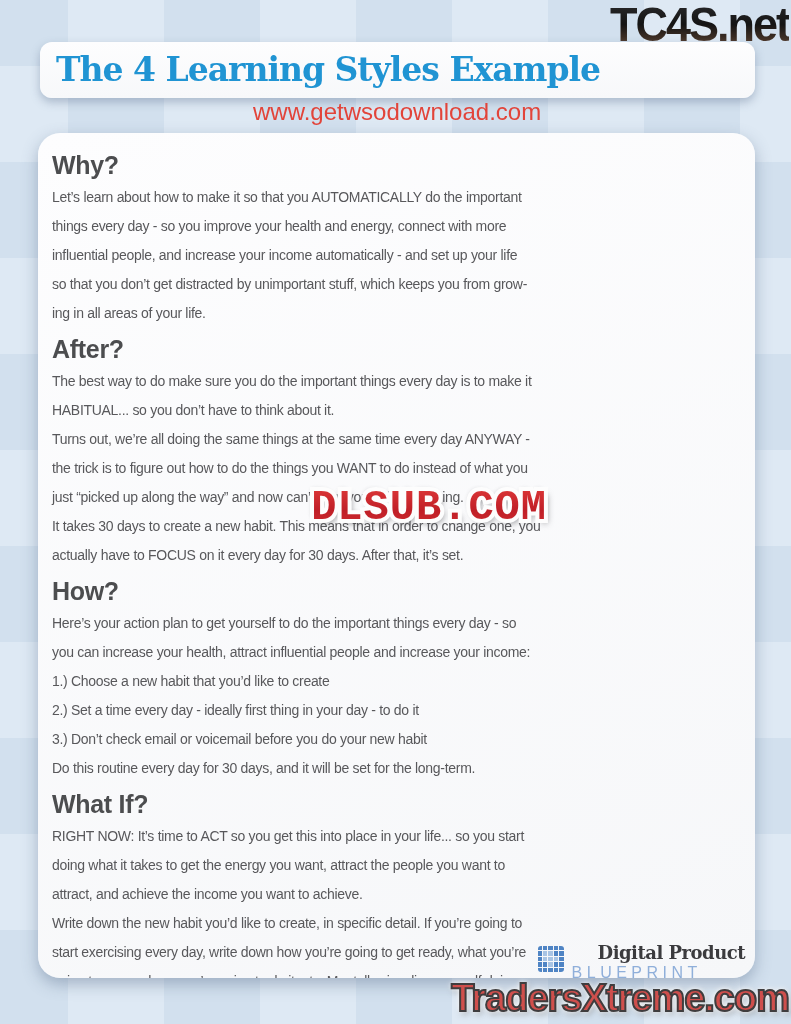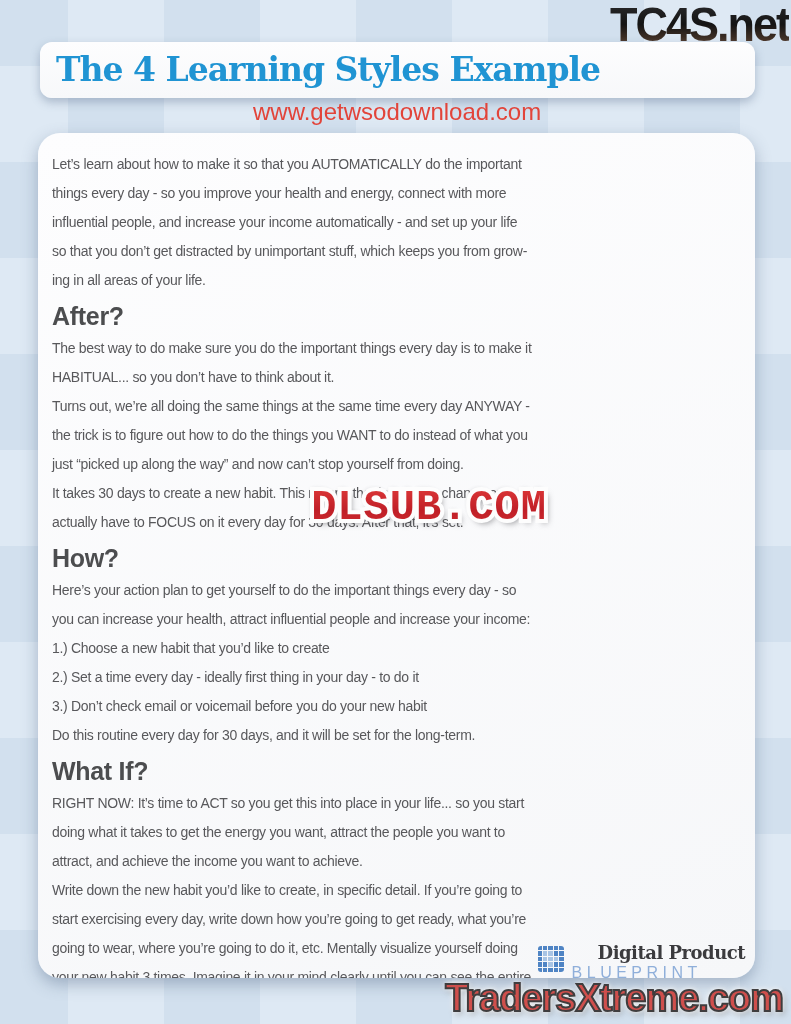--- a/index.html
+++ b/index.html
@@ -96,21 +96,21 @@
     font-family:"DejaVu Serif", serif; font-weight:bold;
     font-size:18px; color:#3b3b3e; letter-spacing:-0.5px;margin-left:28px;
   }
   .dpb-sub {
     font-size:16px; color:#8fafda; letter-spacing:4.5px; margin-top:3px;
     padding-left:2px;
   }
 
   
   .tradersx {
-    position:absolute; right:8px; top:977px; z-index:7;
+    position:absolute; right:2px; top:977px; z-index:7;
     font-weight:bold; font-size:38px; letter-spacing:-1px;
     color:#cf4f4c;
     -webkit-text-stroke:2px #3f3d3e;
     text-shadow:0 0 5px #fff, 0 0 7px #fff, 2px 3px 6px rgba(60,60,60,.5);
     white-space:nowrap;
   }
 </style>
 </head>
 <body>
 
@@ -118,20 +118,21 @@
 
 <div class="header-bar">
   <div class="page-title">The 4 Learning Styles Example</div>
 </div>
 <div class="wm-getwsod">www.getwsodownload.com</div>
 
 <div class="card">
   <div class="card-content">
 
     <div class="sec">
+      <h2>Why?</h2>
       <p>Let’s learn about how to make it so that you AUTOMATICALLY do the important
 things every day - so you improve your health and energy, connect with more
 influential people, and increase your income automatically - and set up your life
 so that you don’t get distracted by unimportant stuff, which keeps you from grow-
 ing in all areas of your life.</p>
     </div>
 
     <div class="sec">
       <h2>After?</h2>
       <p>The best way to do make sure you do the important things every day is to make it

